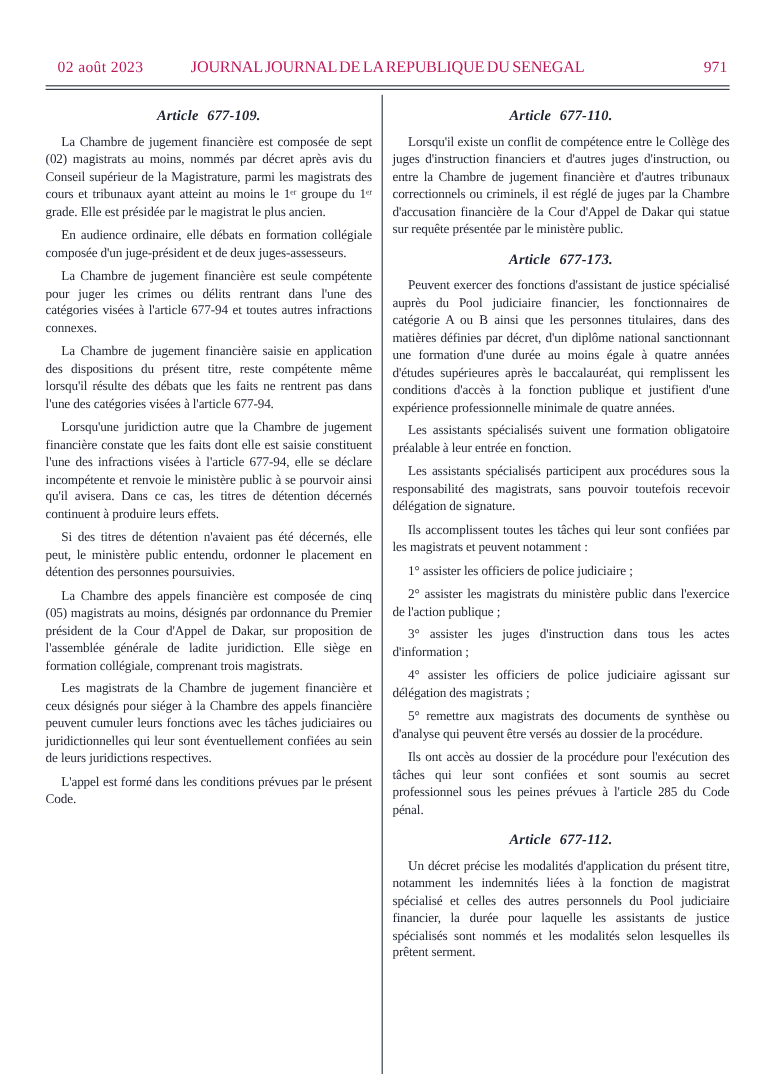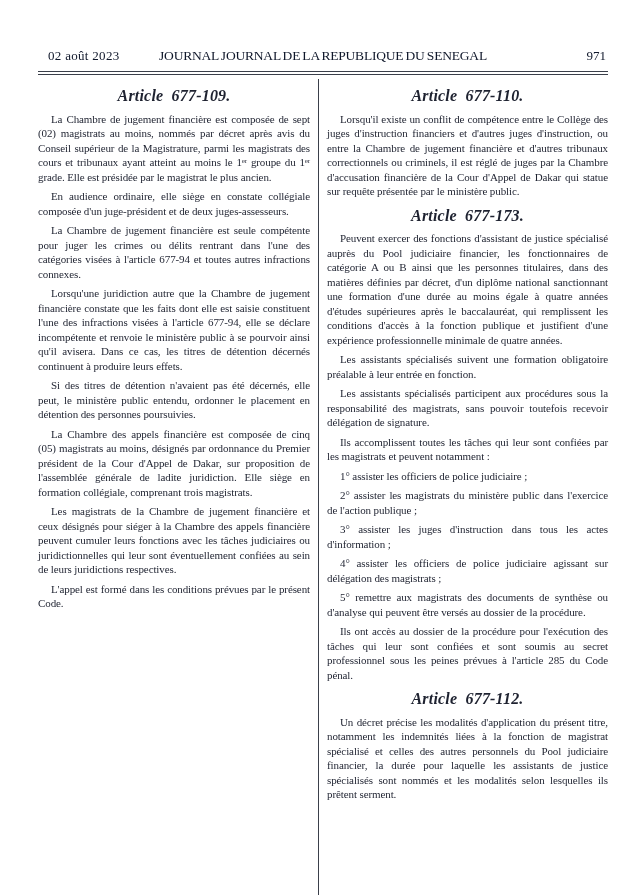--- a/index.html
+++ b/index.html
@@ -19,21 +19,21 @@
   .content {
     margin: 0 24px 0 38px;
     width: 570px;
   }
   .header {
     margin-top: 48px;
     display: grid;
     grid-template-columns: 1fr auto 1fr;
     align-items: baseline;
     font-size: 13px;
-    color: #0f172a;
+    color: #be185d;
   }
   .header .date { justify-self: start; padding-left: 10px; letter-spacing: 0.3px; }
   .header .title {
     justify-self: center;
     font-size: 13.5px;
     letter-spacing: -0.2px;
     word-spacing: -1px;
     white-space: nowrap;
   }
   .header .pageno { justify-self: end; padding-right: 2px; }
@@ -52,21 +52,21 @@
   .col { font-size: 11px; line-height: 14.5px; }
   .col-left { width: 272px; }
   .col-right { flex: 1; }
   .divider {
     width: 1px;
     background: #3a3f4a;
     margin: 0 8px;
     flex: none;
   }
   .article-heading {
-    font-size: 16px;
+    font-size: 12px;
     font-weight: bold;
     font-style: italic;
     text-align: center;
     margin: 10px 0 8px 0;
     word-spacing: 4px;
     letter-spacing: 0.2px;
   }
   .para {
     margin: 0 0 5px 0;
     text-align: justify;
@@ -85,22 +85,23 @@
       <span class="title">JOURNAL JOURNAL DE LA REPUBLIQUE DU SENEGAL</span>
       <span class="pageno">971</span>
     </div>
 
     <div class="double-rule"></div>
 
     <div class="columns">
       <div class="col col-left">
           <div class="article-heading">Article 677-109.</div>
           <p class="para">La Chambre de jugement financière est composée de sept (02) magistrats au moins, nommés par décret après avis du Conseil supérieur de la Magistrature, parmi les magistrats des cours et tribunaux ayant atteint au moins le 1ᵉʳ groupe du 1ᵉʳ grade. Elle est présidée par le magistrat le plus ancien.</p>
-          <p class="para">En audience ordinaire, elle siège en constate collégiale composée d'un juge-président et de deux juges-assesseurs.</p>
+          <p class="para">En audience ordinaire, elle débats en formation collégiale composée d'un juge-président et de deux juges-assesseurs.</p>
           <p class="para">La Chambre de jugement financière est seule compétente pour juger les crimes ou délits rentrant dans l'une des catégories visées à l'article 677-94 et toutes autres infractions connexes.</p>
+          <p class="para">La Chambre de jugement financière saisie en application des dispositions du présent titre, reste compétente même lorsqu'il résulte des débats que les faits ne rentrent pas dans l'une des catégories visées à l'article 677-94.</p>
           <p class="para">Lorsqu'une juridiction autre que la Chambre de jugement financière constate que les faits dont elle est saisie constituent l'une des infractions visées à l'article 677-94, elle se déclare incompétente et renvoie le ministère public à se pourvoir ainsi qu'il avisera. Dans ce cas, les titres de détention décernés continuent à produire leurs effets.</p>
           <p class="para">Si des titres de détention n'avaient pas été décernés, elle peut, le ministère public entendu, ordonner le placement en détention des personnes poursuivies.</p>
           <p class="para">La Chambre des appels financière est composée de cinq (05) magistrats au moins, désignés par ordonnance du Premier président de la Cour d'Appel de Dakar, sur proposition de l'assemblée générale de ladite juridiction. Elle siège en formation collégiale, comprenant trois magistrats.</p>
           <p class="para">Les magistrats de la Chambre de jugement financière et ceux désignés pour siéger à la Chambre des appels financière peuvent cumuler leurs fonctions avec les tâches judiciaires ou juridictionnelles qui leur sont éventuellement confiées au sein de leurs juridictions respectives.</p>
           <p class="para">L'appel est formé dans les conditions prévues par le présent Code.</p>
         </div>
       <div class="divider"></div>
       <div class="col col-right">
           <div class="article-heading">Article 677-110.</div>
           <p class="para">Lorsqu'il existe un conflit de compétence entre le Collège des juges d'instruction financiers et d'autres juges d'instruction, ou entre la Chambre de jugement financière et d'autres tribunaux correctionnels ou criminels, il est réglé de juges par la Chambre d'accusation financière de la Cour d'Appel de Dakar qui statue sur requête présentée par le ministère public.</p>

